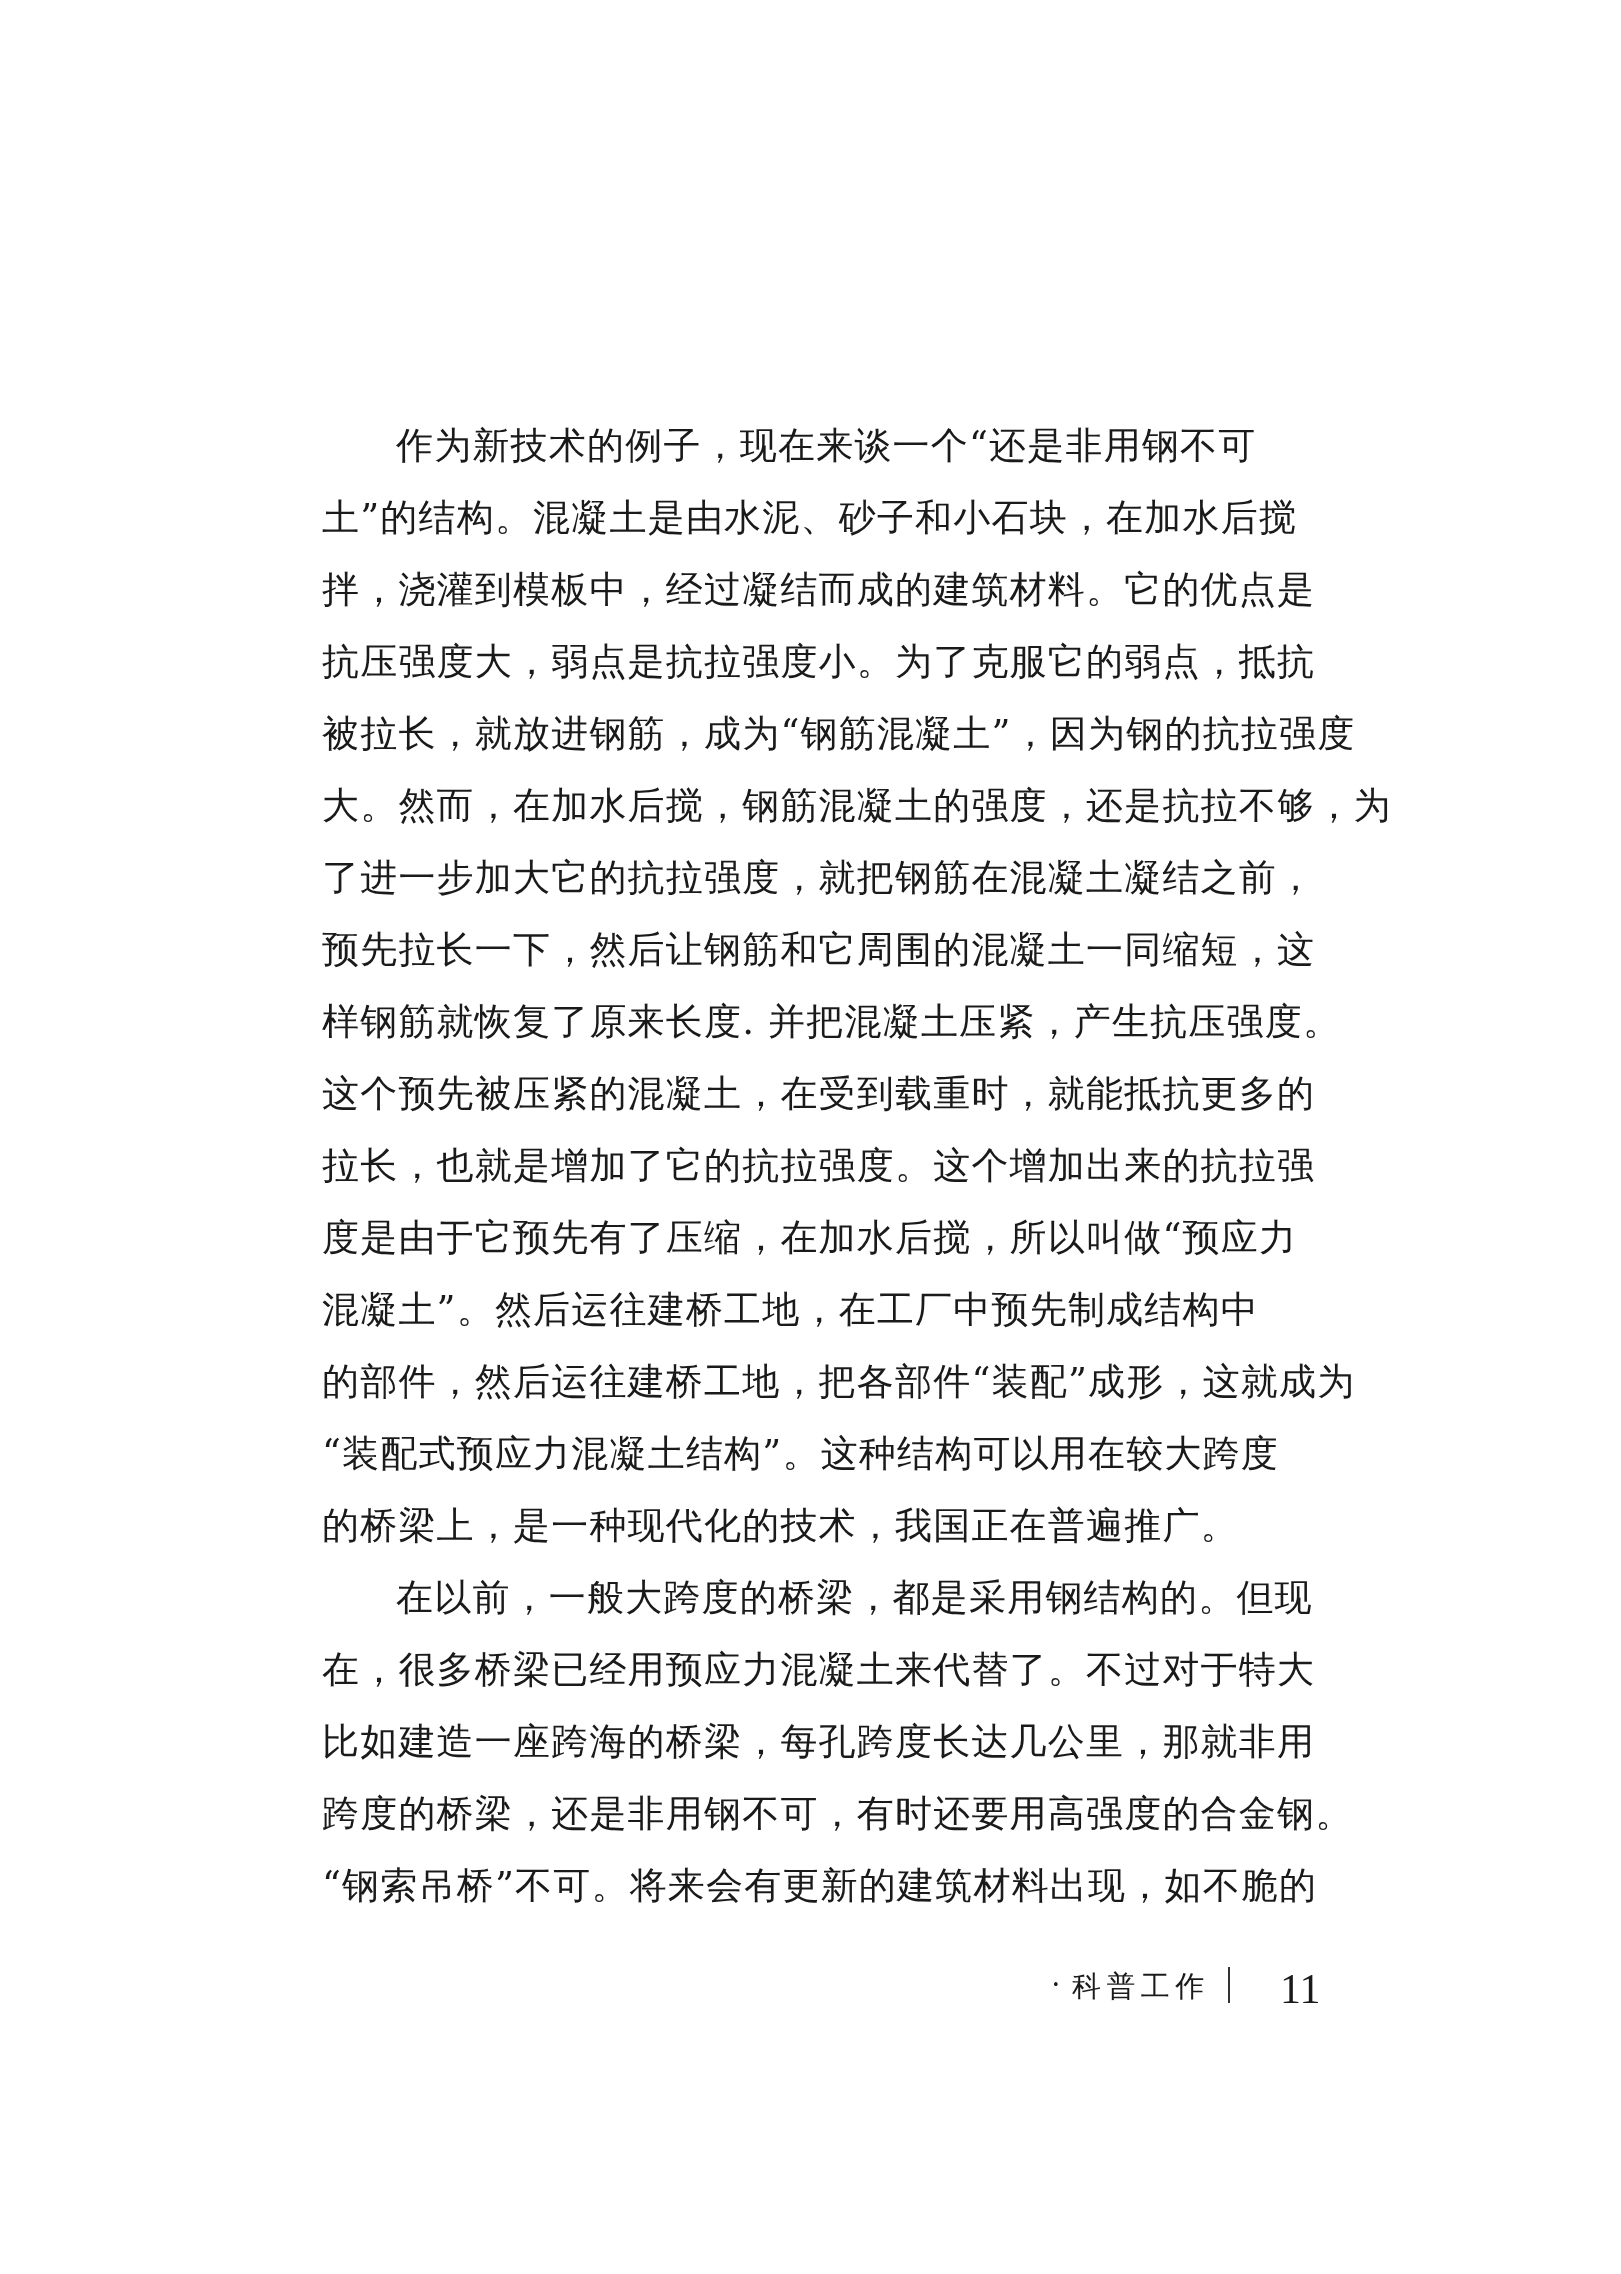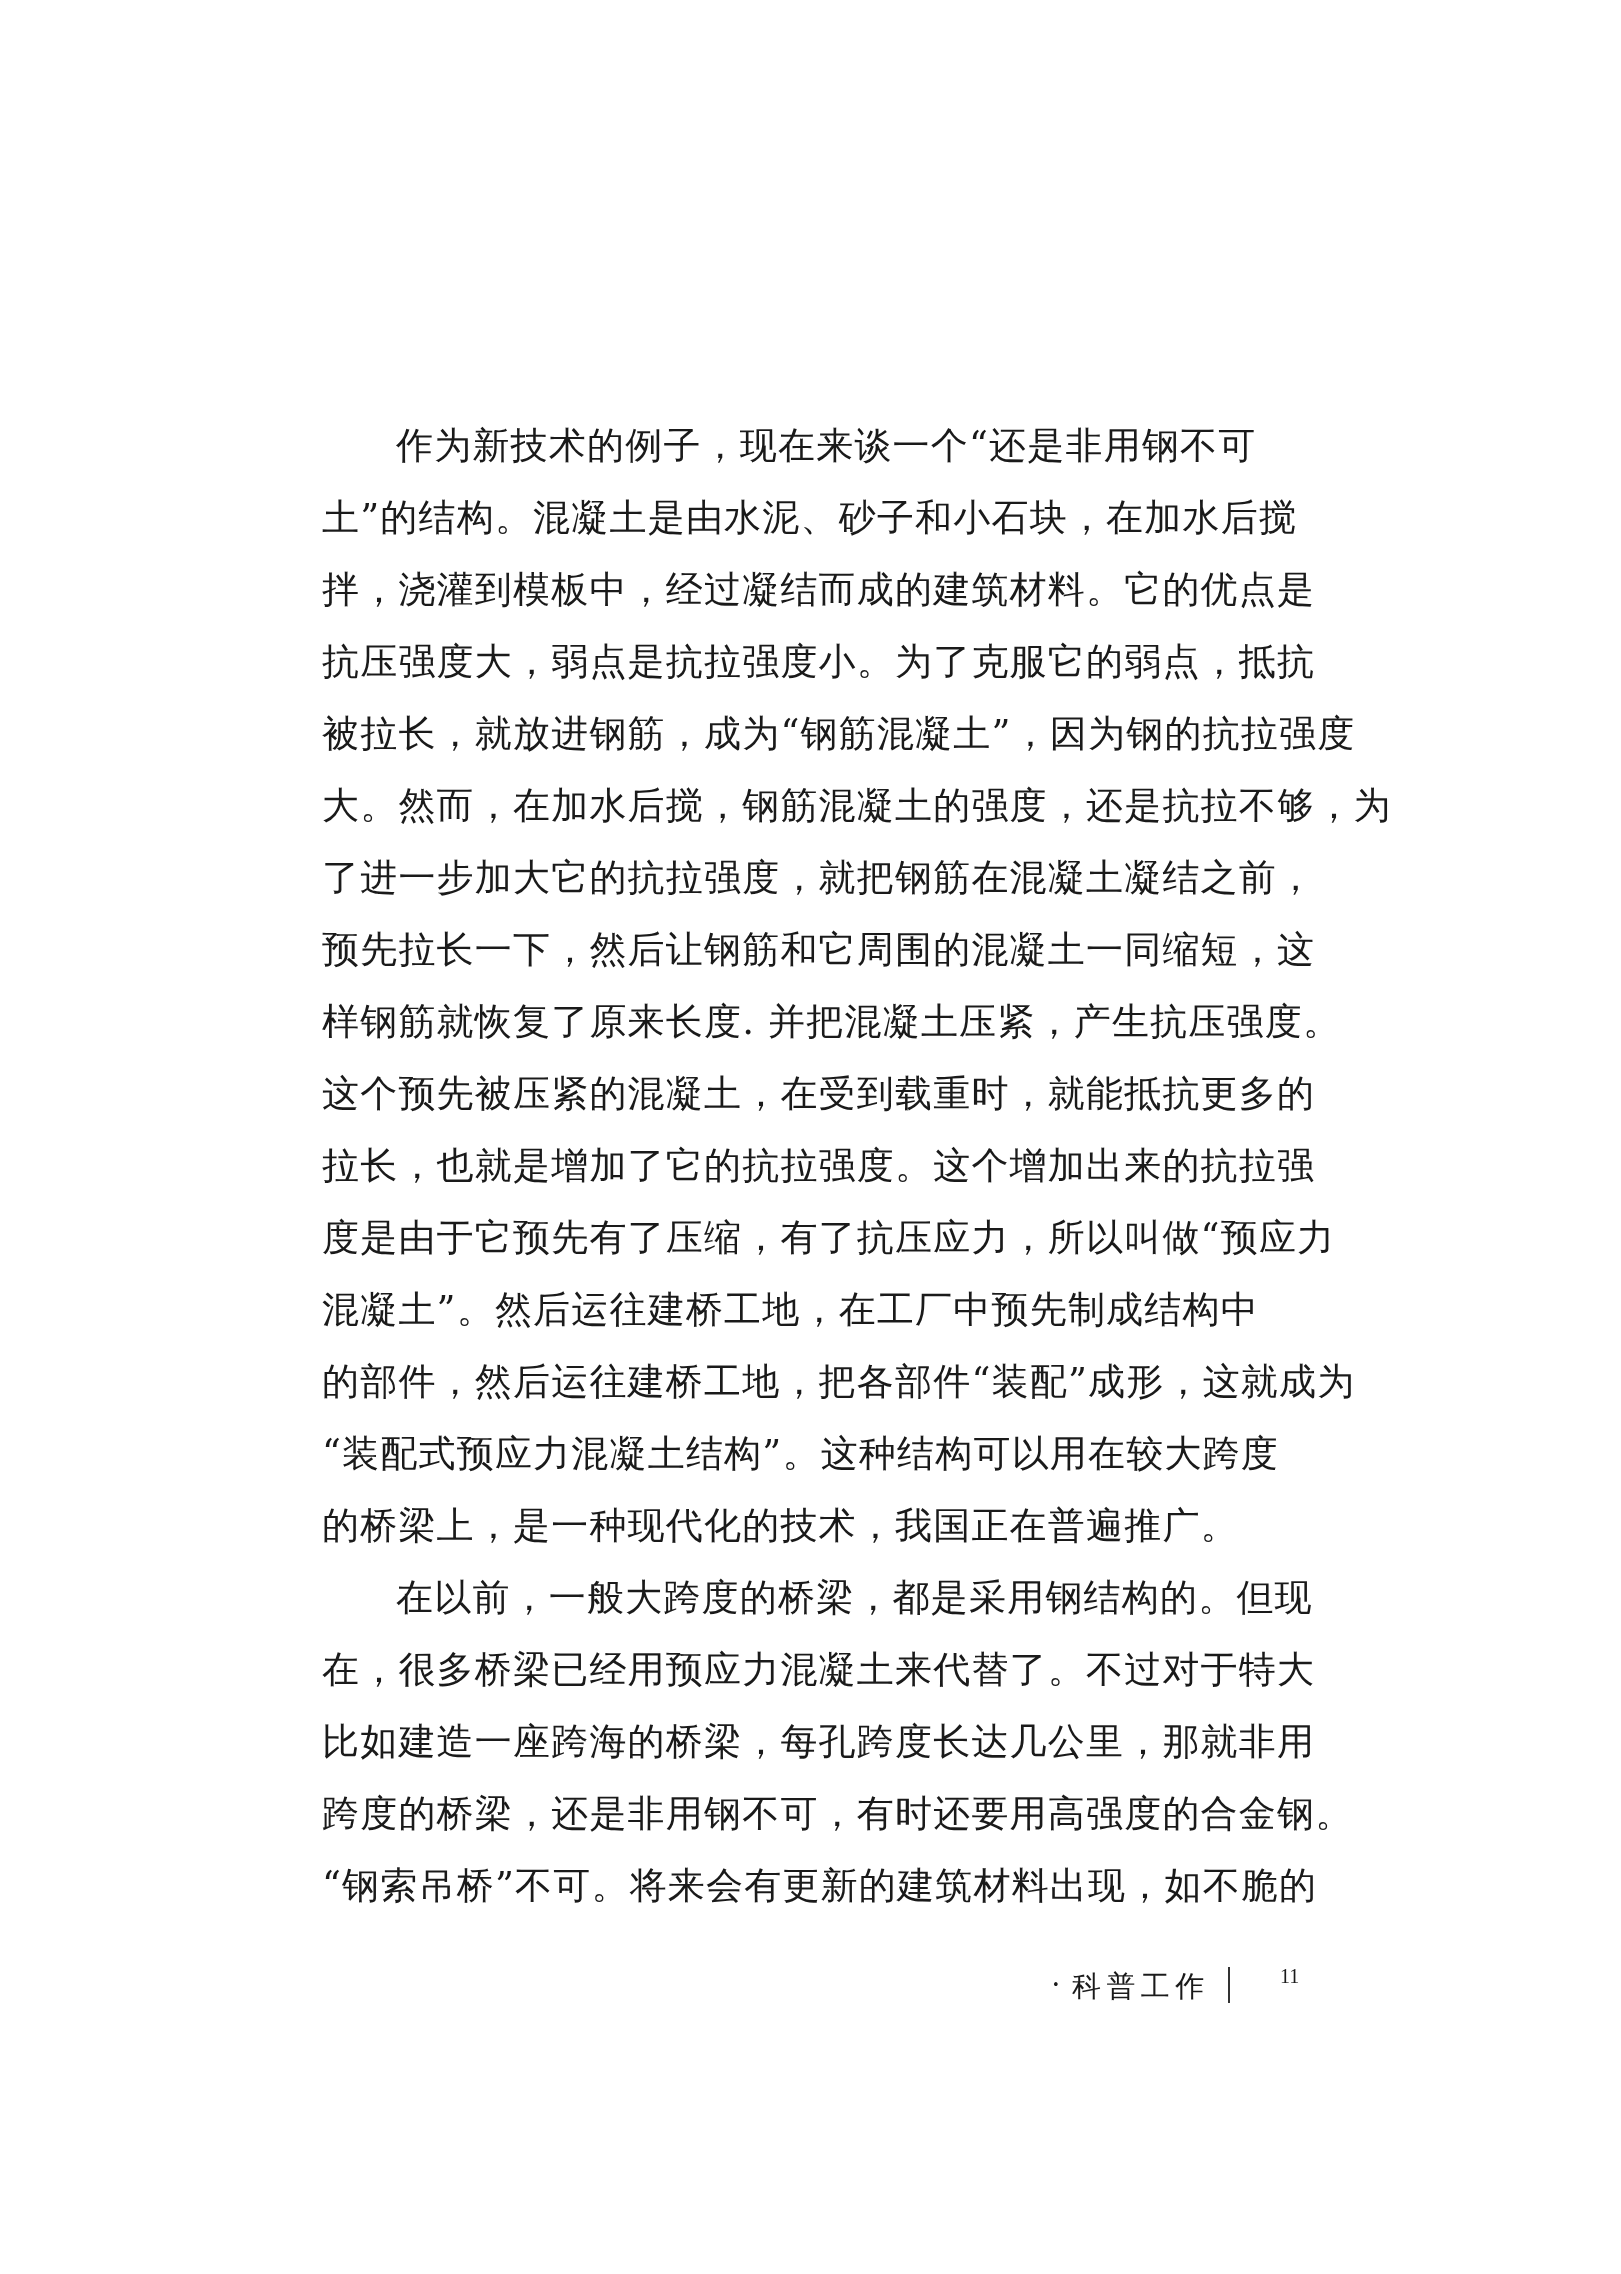--- a/index.html
+++ b/index.html
@@ -7,39 +7,39 @@
          font-family: "DejaVu Serif", "Liberation Serif", serif; color: #1a1a1a; }
   .page-body { position: absolute; left: 322px; top: 410px; width: 1008px; }
   .line { font-size: 37px; line-height: 72px; height: 72px; white-space: nowrap;
           letter-spacing: 1.2px; }
   .indent { padding-left: 74px; }
   .footer { position: absolute; top: 1967px; left: 1044px; width: 288px; height: 45px;
             font-size: 29px; }
   .footer .dot { position: absolute; left: 7.2px; top: 0; }
   .footer .section { position: absolute; left: 28px; top: 0; letter-spacing: 5.4px; }
   .footer .sep { position: absolute; left: 184px; top: 0; width: 1.8px; height: 36px; background: #333; }
-  .footer .pageno { position: absolute; left: 236px; top: -1.8px; font-family: "Liberation Serif", serif; font-size: 20px; }
+  .footer .pageno { position: absolute; left: 236px; top: -1.8px; font-family: "Liberation Serif", serif; font-size: 42px; }
 </style>
 </head>
 <body>
 
 <div class="page-body">
   <div>
     <div class="line indent">作为新技术的例子，现在来谈一个“还是非用钢不可</div>
     <div class="line">土”的结构。混凝土是由水泥、砂子和小石块，在加水后搅</div>
     <div class="line">拌，浇灌到模板中，经过凝结而成的建筑材料。它的优点是</div>
     <div class="line">抗压强度大，弱点是抗拉强度小。为了克服它的弱点，抵抗</div>
     <div class="line">被拉长，就放进钢筋，成为“钢筋混凝土”，因为钢的抗拉强度</div>
     <div class="line">大。然而，在加水后搅，钢筋混凝土的强度，还是抗拉不够，为</div>
     <div class="line">了进一步加大它的抗拉强度，就把钢筋在混凝土凝结之前，</div>
     <div class="line">预先拉长一下，然后让钢筋和它周围的混凝土一同缩短，这</div>
     <div class="line">样钢筋就恢复了原来长度. 并把混凝土压紧，产生抗压强度。</div>
     <div class="line">这个预先被压紧的混凝土，在受到载重时，就能抵抗更多的</div>
     <div class="line">拉长，也就是增加了它的抗拉强度。这个增加出来的抗拉强</div>
-    <div class="line">度是由于它预先有了压缩，有了抗压应力，所以叫做“预应力</div>
+    <div class="line">度是由于它预先有了压缩，在加水后搅，所以叫做“预应力</div>
     <div class="line">混凝土”。然后运往建桥工地，在工厂中预先制成结构中</div>
     <div class="line">的部件，然后运往建桥工地，把各部件“装配”成形，这就成为</div>
     <div class="line">“装配式预应力混凝土结构”。这种结构可以用在较大跨度</div>
     <div class="line">的桥梁上，是一种现代化的技术，我国正在普遍推广。</div>
   </div>
   <div>
     <div class="line indent">在以前，一般大跨度的桥梁，都是采用钢结构的。但现</div>
     <div class="line">在，很多桥梁已经用预应力混凝土来代替了。不过对于特大</div>
     <div class="line">比如建造一座跨海的桥梁，每孔跨度长达几公里，那就非用</div>
     <div class="line">跨度的桥梁，还是非用钢不可，有时还要用高强度的合金钢。</div>

